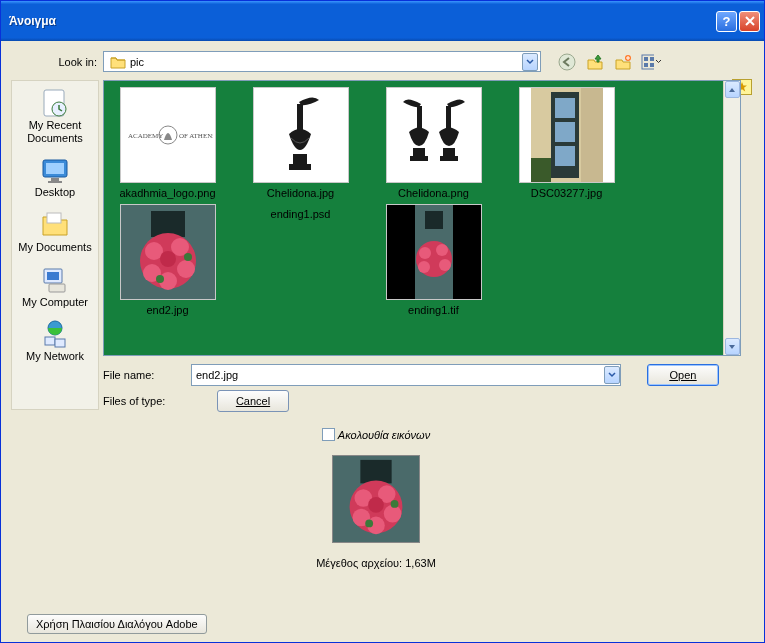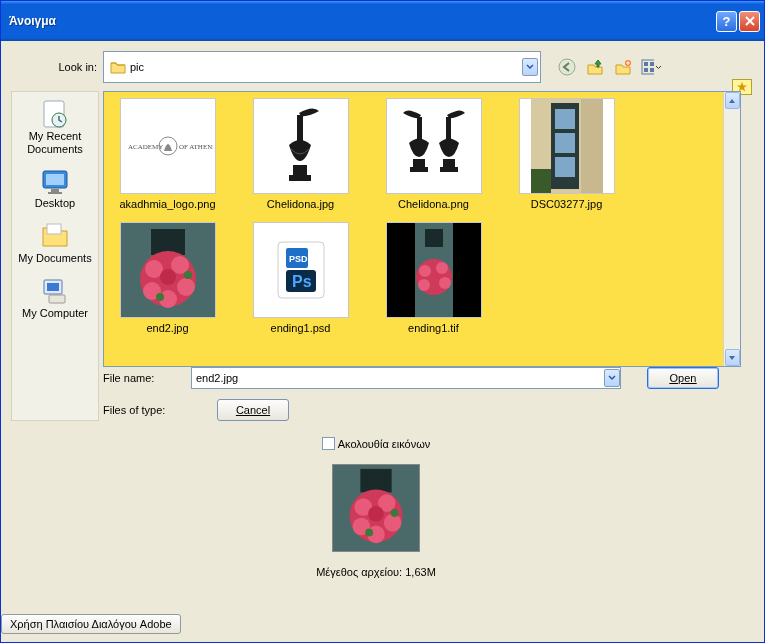--- a/index.html
+++ b/index.html
@@ -6,50 +6,50 @@
   body { margin: 0; font-family: Tahoma, Arial, sans-serif; font-size: 11px; background: #ece9d8; }
   .window { width: 765px; height: 643px; border: 1px solid #0831d9; background: #ece9d8; display: flex; flex-direction: column; }
   .titlebar { height: 40px; background: linear-gradient(to bottom,#3a95ff 0%,#0b5fd8 8%,#0b5fd8 92%,#084bb0 100%); display: flex; align-items: center; padding: 0 4px; color: #fff; font-weight: bold; }
   .titlebar .title { flex: 1; padding-left: 4px; font-size: 12px; text-shadow: 1px 1px 0 #083a8a; }
   .tbtn { width: 21px; height: 21px; border: 1px solid #fff; border-radius: 3px; margin-left: 2px; display: flex; align-items: center; justify-content: center; font-weight: bold; font-size: 13px; }
   .help-btn { background: linear-gradient(#6fa8ff,#2a6fe0); color: #fff; }
   .close-btn { background: linear-gradient(#f08f7a,#d8432a); color: #fff; }
   .client { flex: 1; display: flex; flex-direction: column; padding: 10px 23px 8px 10px; position: relative; }
   .lookin-row { display: flex; align-items: center; margin-bottom: 8px; }
   .lookin-row .lbl { width: 92px; text-align: right; padding-right: 6px; }
-  .lookin-combo { flex: 1; display: flex; align-items: center; border: 1px solid #7f9db9; background: #fff; height: 32px; padding: 0 2px; max-width: 438px; }
+  .lookin-combo { flex: 1; display: flex; align-items: center; border: 1px solid #7f9db9; background: #fff; height: 21px; padding: 0 2px; max-width: 438px; }
   .folder-icon { width: 16px; height: 14px; margin: 0 4px; }
   .lookin-combo .txt { flex: 1; }
   .combo-arrow { width: 16px; height: 18px; background: linear-gradient(#dbeaff,#b7d4ff); border: 1px solid #7f9db9; border-radius: 2px; display:flex; align-items:center; justify-content:center; }
   .toolbar-icons { display: flex; gap: 8px; margin-left: 16px; align-items: center; }
   .ticon { width: 20px; height: 20px; display: flex; align-items: center; justify-content: center; }
   .body-row { display: flex; gap: 4px; border-radius: 22px; }
   .places { width: 88px; display: flex; flex-direction: column; align-items: center; background: #f2f1e8; border: 1px solid #d6d3c1; padding-top: 6px; gap: 10px; height: 330px; }
   .place { display: flex; flex-direction: column; align-items: center; width: 84px; text-align: center; line-height: 1.15; cursor: default; }
   .place svg, .place .picon { width: 32px; height: 32px; }
   .filepane-wrap { flex: 1; display: flex; flex-direction: column; }
-  .listview { border: 1px solid #7f9db9; background: #fde047; height: 276px; padding: 6px; display: flex; flex-wrap: wrap; align-content: flex-start; gap: 12px 18px; position: relative; overflow: hidden; }
+  .listview { border: 1px solid #7f9db9; background: #15803d; height: 276px; padding: 6px; display: flex; flex-wrap: wrap; align-content: flex-start; gap: 5px 18px; position: relative; overflow: hidden; }
   .scroll { position: absolute; right: 0; top: 0; bottom: 0; width: 17px; background: #f0efe6; border-left: 1px solid #d6d3c1; display:flex; flex-direction:column; justify-content:space-between; align-items:center; }
   .scrbtn { width:15px; height:17px; background: linear-gradient(#dbeaff,#b7d4ff); border:1px solid #9cb7e0; border-radius:2px; display:flex; align-items:center; justify-content:center; }
   .item { width: 115px; display: flex; flex-direction: column; align-items: center; text-align: center; }
   .thumb { width: 96px; height: 96px; border: 1px solid #c8c8c8; background: #fff; display: flex; align-items: center; justify-content: center; overflow: hidden; }
   .fname { margin-top: 4px; white-space: nowrap; }
-  .fields { display: flex; flex-direction: column; gap: 10px; }
+  .fields { margin-top: 8px; display: flex; flex-direction: column; gap: 4px; }
   .frow { display: flex; align-items: center; }
   .frow .flbl { width: 88px; }
   .frow .fcombo { flex: 1; max-width: 430px; display: flex; border: 1px solid #7f9db9; background: #fff; height: 22px; align-items: center; padding-left: 4px; }
   .fcombo .txt { flex: 1; }
   .fbtn { width: 72px; height: 22px; margin-left: 26px; border: 1px solid #7a93b6; background: linear-gradient(#fdfdfd,#e8e6dc); border-radius: 3px; font-size: 11px; display:flex; align-items:center; justify-content:center;text-decoration:underline; }
   .open-btn { border: 1px solid #2a6fe0; box-shadow: inset 0 0 0 1px #9cc5ff; }
-  .seq-row { display: flex; justify-content: center; align-items: center; margin-top: 16px; gap: 3px; }
+  .seq-row { display: flex; justify-content: center; align-items: center; margin-top: 16px; gap: 3px; font-style: italic; }
   .chk { width: 13px; height: 13px; border: 1px solid #7f9db9; background: #fff; }
   .preview-row { display: flex; justify-content: center; margin-top: 14px; }
   .preview { width: 88px; height: 88px; border: 1px solid #888; background: #4a6a6a; display:flex; align-items:center; justify-content:center; overflow:hidden; }
   .size-row { text-align: center; margin-top: 14px; }
-  .adobe-btn { position: absolute; left: 0; bottom: 8px; border: 1px solid #919b9c; background: linear-gradient(#fdfdfd,#e8e6dc); border-radius: 3px; padding: 2px 8px; font-size: 11px; height: 20px; display:flex; align-items:center; }
+  .adobe-btn { position: absolute; left: 26px; bottom: 8px; border: 1px solid #919b9c; background: linear-gradient(#fdfdfd,#e8e6dc); border-radius: 3px; padding: 2px 8px; font-size: 11px; height: 20px; display:flex; align-items:center; }
   .starbox { position:absolute; right:12px; top:38px; width:20px; height:16px; border:1px solid #b8a030; background:#fff59a; display:flex; align-items:center; justify-content:center; }
   
   svg { display:block; }
 </style>
 </head>
 <body>
 
 <div class="window">
   <div class="titlebar">
     <span class="title">Άνοιγμα</span>
@@ -144,20 +144,29 @@
             </svg>
           <span>My Documents</span>
         </div>
         <div class="place">
           <svg viewBox="0 0 32 32">
               <rect x="5" y="5" width="18" height="14" rx="1" fill="#dfeaff" stroke="#5a7aaa"></rect>
               <rect x="8" y="8" width="12" height="8" fill="#3a7ad0"></rect>
               <rect x="10" y="20" width="16" height="8" rx="1" fill="#e8e6dc" stroke="#999"></rect>
             </svg>
           <span>My Computer</span>
+        </div>
+        <div class="place">
+          <svg viewBox="0 0 32 32">
+              <circle cx="16" cy="10" r="7" fill="#3a9ad0" stroke="#1a6aa0"></circle>
+              <path d="M9 10 a7 7 0 0 0 14 0" fill="#3ac03a"></path>
+              <rect x="6" y="19" width="10" height="8" fill="#dfeaff" stroke="#5a7aaa"></rect>
+              <rect x="16" y="21" width="10" height="8" fill="#dfeaff" stroke="#5a7aaa"></rect>
+            </svg>
+          <span>My Network</span>
         </div>
       </div>
 
       <div class="filepane-wrap">
         <div class="listview">
 
           <div class="item">
             <div class="thumb">
               <svg width="90" height="30" viewBox="0 0 90 30">
                   <text x="5" y="18" font-size="7" fill="#555" font-family="serif">ACADEMY</text>
@@ -231,29 +240,20 @@
                     <circle cx="0" cy="20" r="9" fill="#e85a7a"></circle>
                     <circle cx="0" cy="-2" r="8" fill="#c02a4a"></circle>
                     <circle cx="-8" cy="18" r="4" fill="#3a7a3a"></circle>
                     <circle cx="20" cy="-4" r="4" fill="#3a7a3a"></circle>
                   </g>
                 </svg>
             </div>
             <span class="fname">end2.jpg</span>
           </div>
           <div class="item">
-            <div class="thumb">
-              <svg width="50" height="60" viewBox="0 0 50 60">
-                  <rect x="2" y="2" width="46" height="56" rx="4" fill="#fff" stroke="#ccc"></rect>
-                  <rect x="10" y="8" width="22" height="20" rx="2" fill="#1f6fc8"></rect>
-                  <text x="13" y="22" font-size="9" fill="#fff" font-weight="bold">PSD</text>
-                  <rect x="10" y="30" width="30" height="22" rx="3" fill="#0a2a4a"></rect>
-                  <text x="16" y="47" font-size="16" fill="#4aa8ff" font-weight="bold" font-family="Arial">Ps</text>
-                </svg>
-            </div>
             <span class="fname">ending1.psd</span>
           </div>
           <div class="item">
             <div class="thumb">
               <svg width="94" height="94" viewBox="0 0 94 94">
                   <rect width="94" height="94" fill="#000"></rect>
                   <rect x="28" y="0" width="38" height="94" fill="#4a6a6a"></rect>
                   <rect x="38" y="6" width="18" height="18" fill="#1a2a2a"></rect>
                   <g transform="translate(47,54)">
                     <circle r="18" fill="#d03a5a"></circle>

